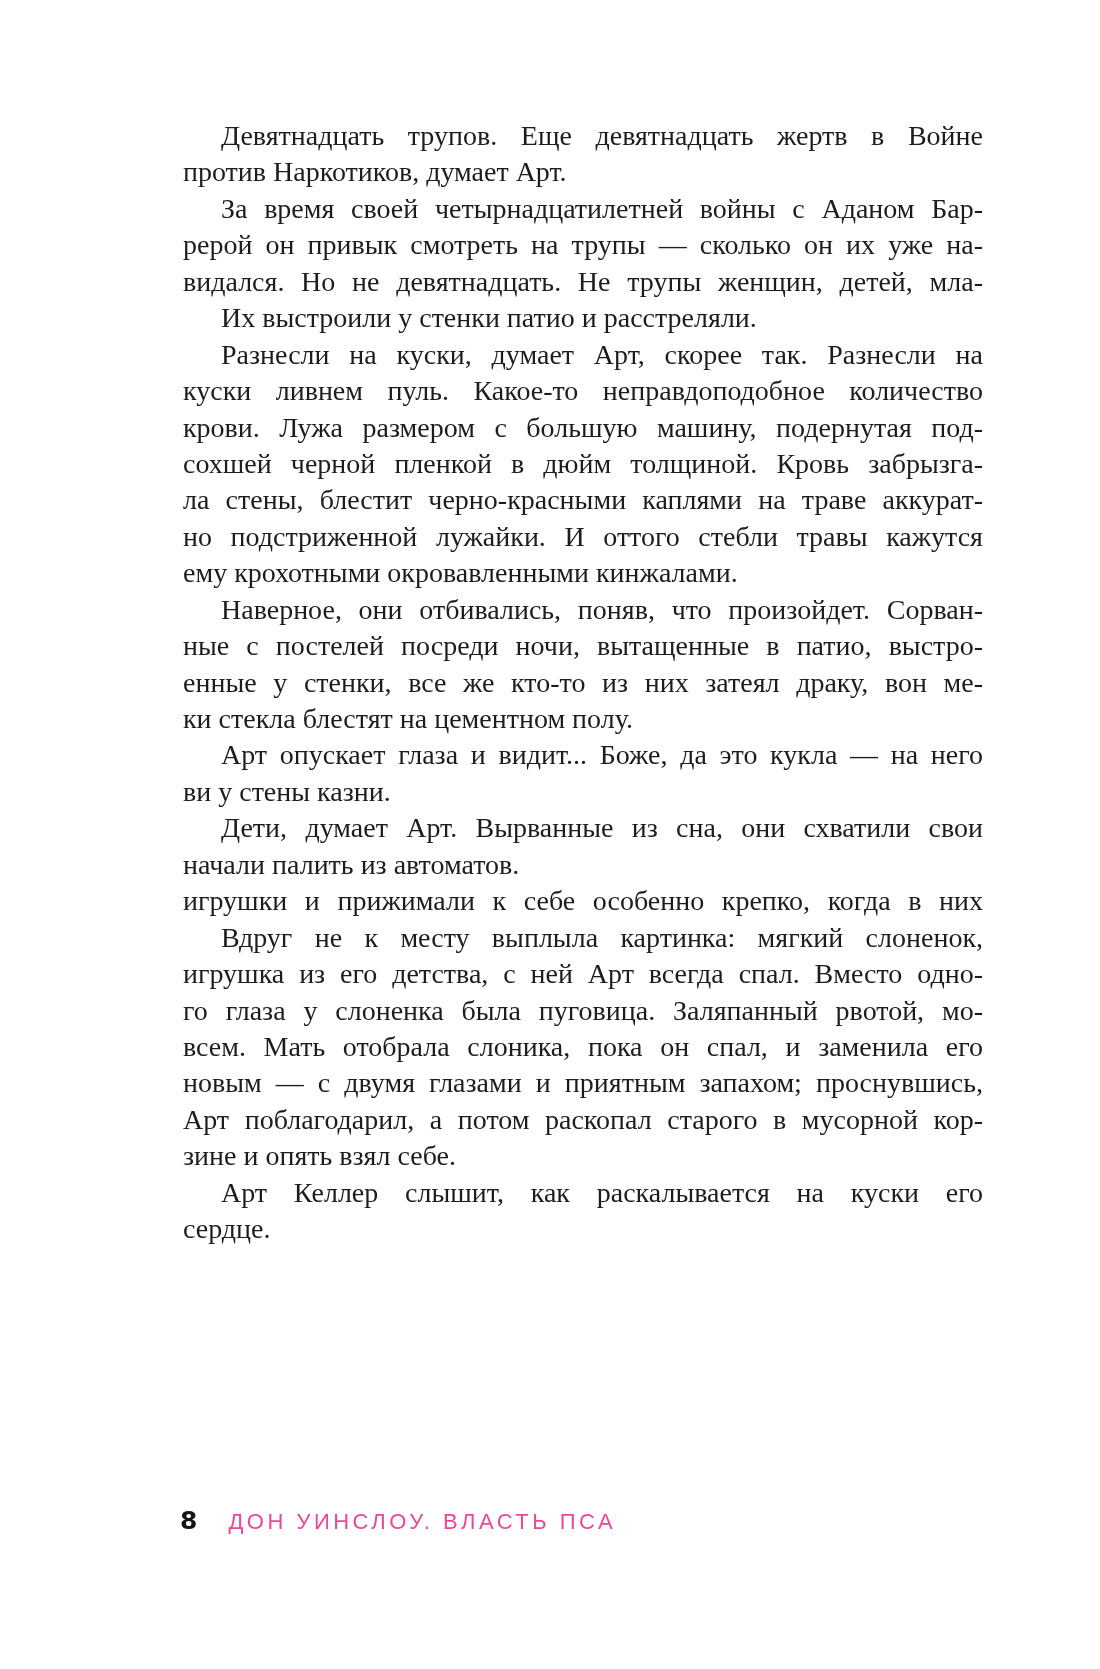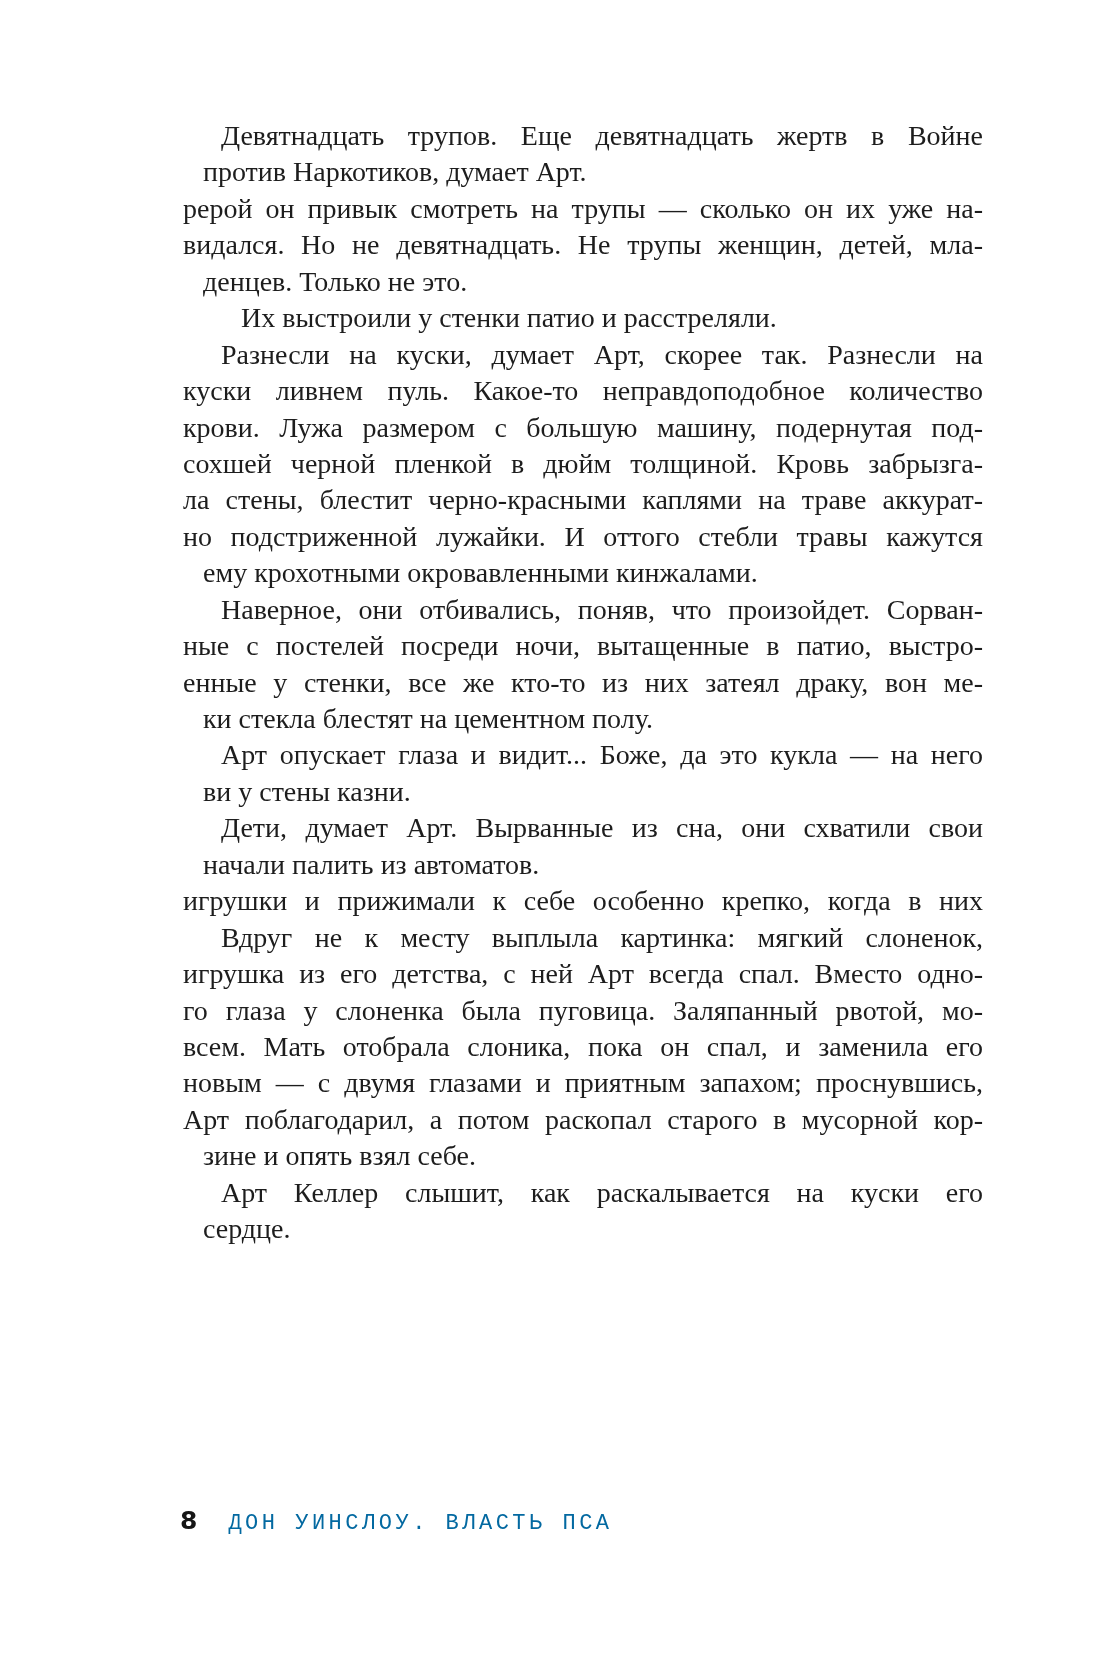--- a/index.html
+++ b/index.html
@@ -29,56 +29,55 @@
     overflow: hidden;
     text-align: justify;
     text-align-last: justify;
   }
   .line.indent {
     padding-left: 38px;
   }
   .line.lastline {
     text-align: center;
     text-align-last: left;
-    margin-left: 20px;
   }
   .footer {
     position: absolute;
     left: 180px;
     top: 1506px;
     display: flex;
     align-items: baseline;
     gap: 30px;
   }
   .pagenum {
     font-family: "DejaVu Sans", sans-serif;
     font-weight: 700;
     font-size: 25px;
     color: #161616;
     letter-spacing: 1px;
   }
   .running-title {
-    font-family: Liberation Mono, monospace;
+    font-family: Liberation Sans, sans-serif;
     font-size: 22px;
-    color: #0369a1;
+    color: #ec4899;
     letter-spacing: 3.5px;
     white-space: nowrap;
   }
 </style>
 </head>
 <body>
 
 <div class="page">
 
   <div class="text-block" id="body-text">
       <div class="line indent">Девятнадцать трупов. Еще девятнадцать жертв в Войне</div>
       <div class="line lastline">против Наркотиков, думает Арт.</div>
+      <div class="line indent">За время своей четырнадцатилетней войны с Аданом Бар-</div>
       <div class="line">рерой он привык смотреть на трупы — сколько он их уже на-</div>
       <div class="line">видался. Но не девятнадцать. Не трупы женщин, детей, мла-</div>
-      <div class="line lastline">денцев. Только не это.</div>
       <div class="line indent lastline">Их выстроили у стенки патио и расстреляли.</div>
       <div class="line indent">Разнесли на куски, думает Арт, скорее так. Разнесли на</div>
       <div class="line">куски ливнем пуль. Какое-то неправдоподобное количество</div>
       <div class="line">крови. Лужа размером с большую машину, подернутая под-</div>
       <div class="line">сохшей черной пленкой в дюйм толщиной. Кровь забрызга-</div>
       <div class="line">ла стены, блестит черно-красными каплями на траве аккурат-</div>
       <div class="line">но подстриженной лужайки. И оттого стебли травы кажутся</div>
       <div class="line lastline">ему крохотными окровавленными кинжалами.</div>
       <div class="line indent">Наверное, они отбивались, поняв, что произойдет. Сорван-</div>
       <div class="line">ные с постелей посреди ночи, вытащенные в патио, выстро-</div>

